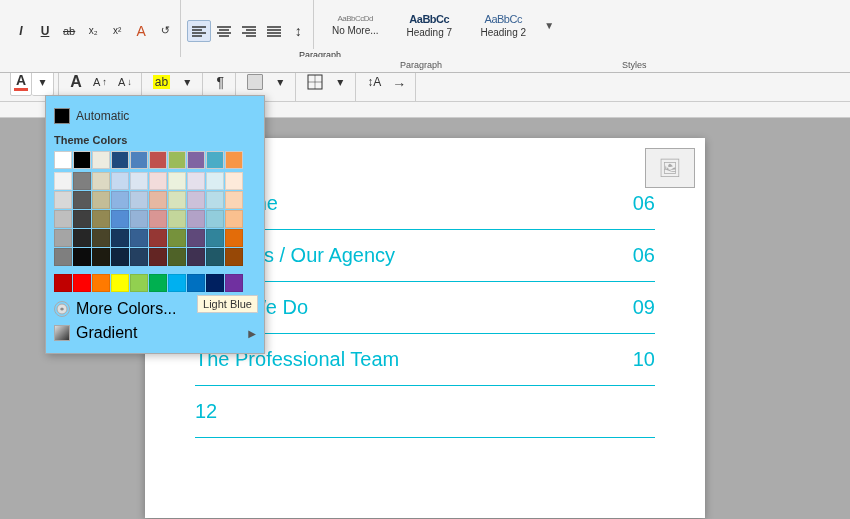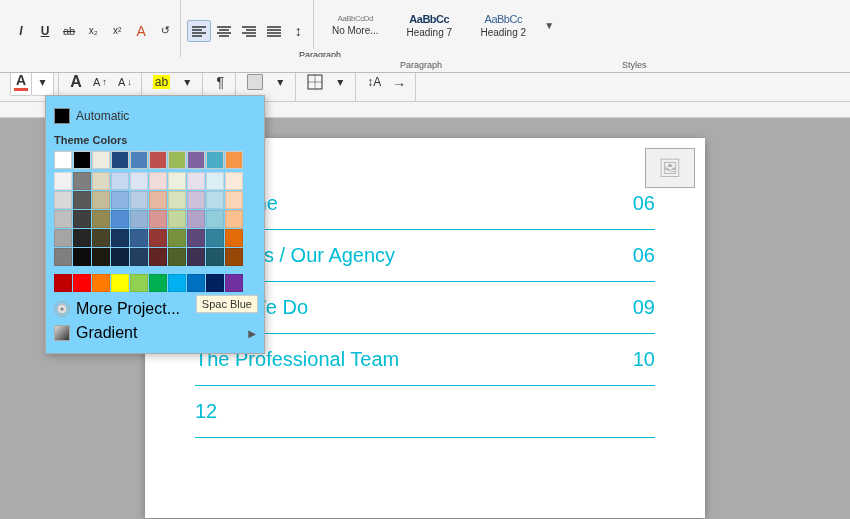--- a/index.html
+++ b/index.html
@@ -565,22 +565,22 @@
       <div class="color-swatch" style="background: rgb(112, 48, 160);"></div>
     </div>
 
   <div class="more-colors-row" style="margin-top:5px;">
     <div class="more-colors-icon">
       <svg width="12" height="12">
           <circle cx="6" cy="6" r="5" fill="#e0e0e0" stroke="#aaa"></circle>
           <path d="M4 6 Q6 3 8 6 Q6 9 4 6" fill="#888"></path>
         </svg>
     </div>
-    <span>More Project...</span>
-    <div class="light-blue-tooltip">Spac Blue</div>
+    <span>More Colors...</span>
+    <div class="light-blue-tooltip">Light Blue</div>
   </div>
 
   <div class="gradient-row">
     <div class="gradient-icon"></div>
     <span>Gradient</span>
     <span class="chevron-right">▶</span>
   </div>
 </div>
 
 <div class="ruler">

